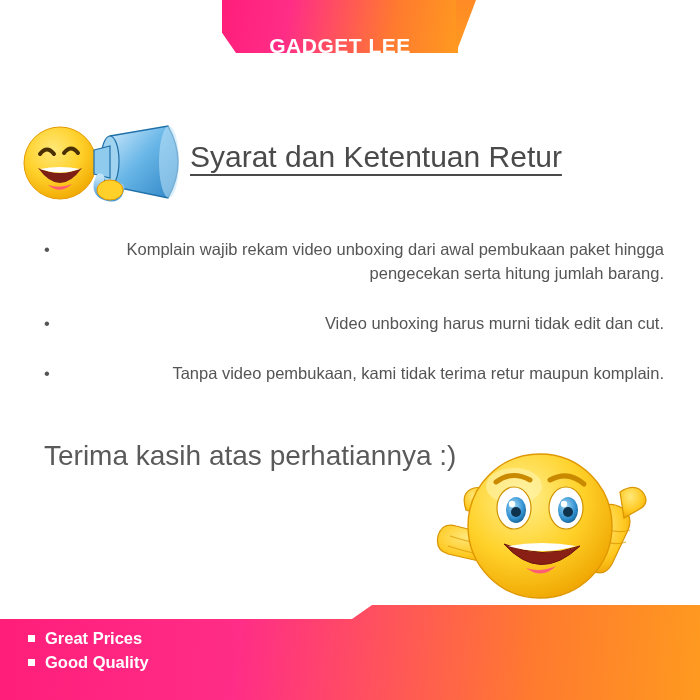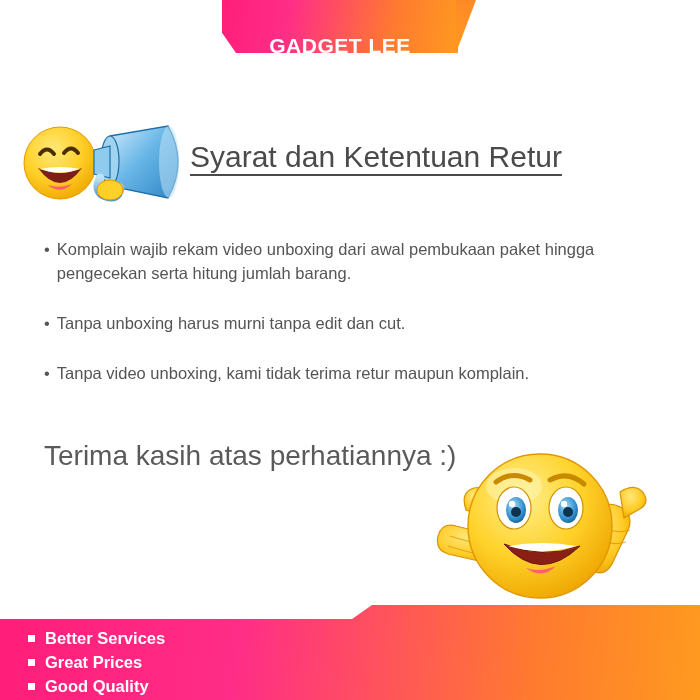--- a/index.html
+++ b/index.html
@@ -99,20 +99,21 @@
   }
   .bullet .dot {
     flex: 0 0 auto;
     margin-right: 7px;
     color: #555555;
     font-size: 16.5px;
     line-height: 1.45;
   }
   .bullet .txt {
     flex: 1 1 auto;
+    text-align: right;
   }
 
   
   .thanks {
     position: absolute;
     left: 44px;
     top: 440px;
     font-size: 28px;
     color: #5a5a5a;
   }
@@ -223,25 +224,25 @@
   <div class="main-title">Syarat dan Ketentuan Retur</div>
 </div>
 
 <div class="bullets">
   <div class="bullet">
     <span class="dot">•</span>
     <span class="txt">Komplain wajib rekam video unboxing dari awal pembukaan paket hingga pengecekan serta hitung jumlah barang.</span>
   </div>
   <div class="bullet">
     <span class="dot">•</span>
-    <span class="txt">Tanpa unboxing harus murni tanpa edit dan cut.</span>
+    <span class="txt">Video unboxing harus murni tidak edit dan cut.</span>
   </div>
   <div class="bullet">
     <span class="dot">•</span>
-    <span class="txt">Tanpa video unboxing, kami tidak terima retur maupun komplain.</span>
+    <span class="txt">Tanpa video pembukaan, kami tidak terima retur maupun komplain.</span>
   </div>
 </div>
 
 <div class="thanks">Terima kasih atas perhatiannya :)</div>
 
 <div class="thumbs">
   <svg viewBox="0 0 240 170" width="240" height="170" xmlns="http://www.w3.org/2000/svg">
     <defs>
       <radialGradient id="faceG2" cx="38%" cy="30%" r="75%">
         <stop offset="0%" stop-color="#ffef8e"></stop>
@@ -294,24 +295,20 @@
     <path d="M86 104 q34 10 68 0 q-34 -6 -68 0 z" fill="#ffffff"></path>
     <path d="M104 126 q16 12 30 -2 q-16 7 -30 2 z" fill="#ff5f72"></path>
   </svg>
 </div>
 
 <div class="footer">
   <div class="bg"></div>
   <div class="footer-list">
     <div class="fitem">
       <span class="fdot"></span>
-      <span>Better Services</span>
-    </div>
-    <div class="fitem">
-      <span class="fdot"></span>
       <span>Great Prices</span>
     </div>
     <div class="fitem">
       <span class="fdot"></span>
       <span>Good Quality</span>
     </div>
   </div>
 </div>
 
 </body></html>

